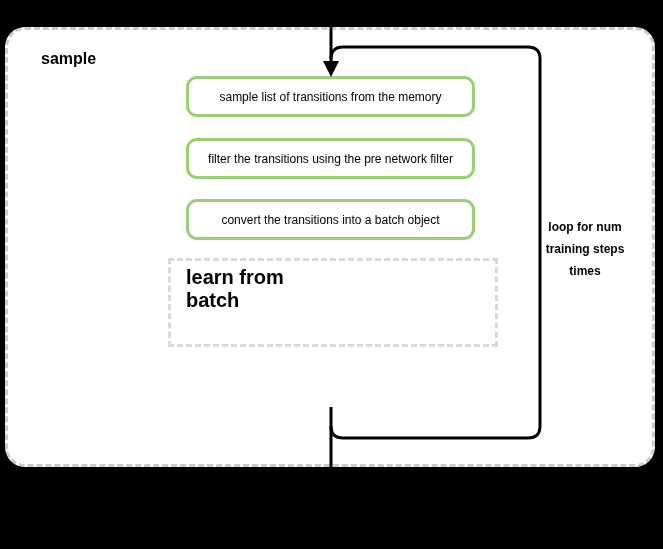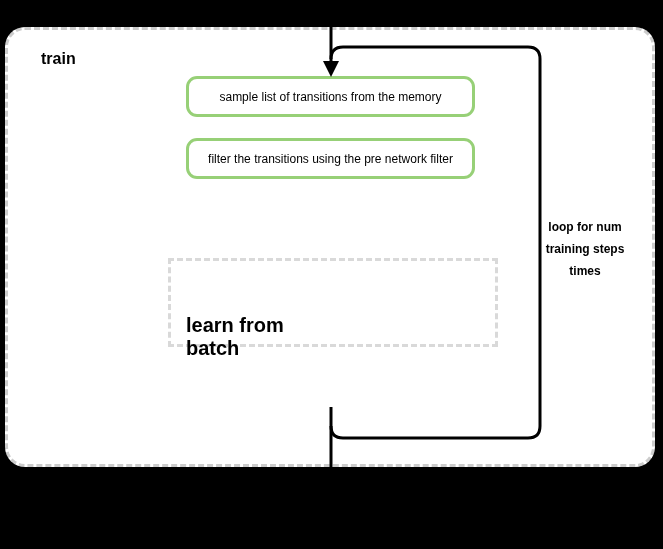--- a/index.html
+++ b/index.html
@@ -41,51 +41,54 @@
     position:absolute;left:168px;top:258px;width:330px;height:89px;
     box-sizing:border-box;
     border:3px dashed #d9d9d9;
     background:#ffffff;
     z-index:2;
   }
   .subprocess-label{
     display:block;
     width:130px;
     padding:5px 0 0 15px;
-    font-size:20px;font-weight:bold;line-height:23px;color:#000000;margin-top:48px;
+    font-size:20px;font-weight:bold;line-height:23px;color:#000000;
   }
   .loop-label{
     position:absolute;left:539px;top:216px;width:92px;
     text-align:center;
     font-size:12px;font-weight:bold;line-height:22px;color:#000000;
     z-index:2;
   }
   svg.flow-lines{
     position:absolute;left:0;top:0;
     z-index:3;
     pointer-events:none;
   }
 </style>
 </head>
 <body>
 
 <div class="stage">
 
   <div class="train-group">
-    <div class="train-title">train</div>
+    <div class="train-title">sample</div>
   </div>
 
   <div class="step step-2">
     <span>filter the transitions using the pre network filter</span>
   </div>
 
   <div class="step step-1">
     <span>sample list of transitions from the memory</span>
   </div>
 
+  <div class="step step-3">
+    <span>convert the transitions into a batch object</span>
+  </div>
 
   <div class="subprocess">
     <span class="subprocess-label">learn from batch</span>
   </div>
 
 
   <div class="loop-label">loop for num training steps times</div>
 
   <svg class="flow-lines" width="663" height="549" viewBox="0 0 663 549">
     <path d="M331 0 L331 62" fill="none" stroke-width="3" stroke="#000000"></path>

